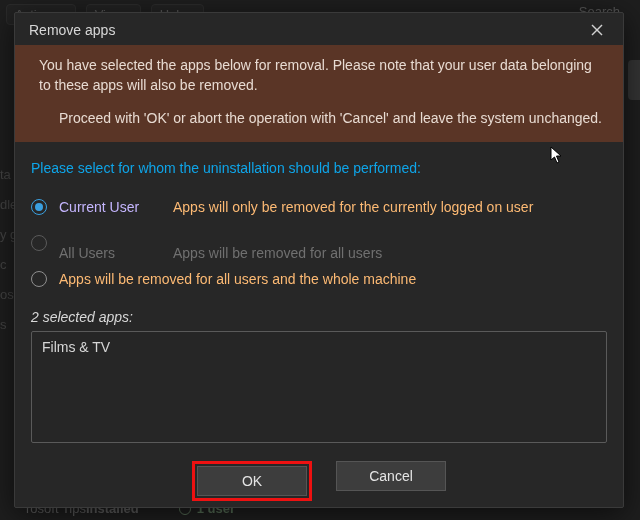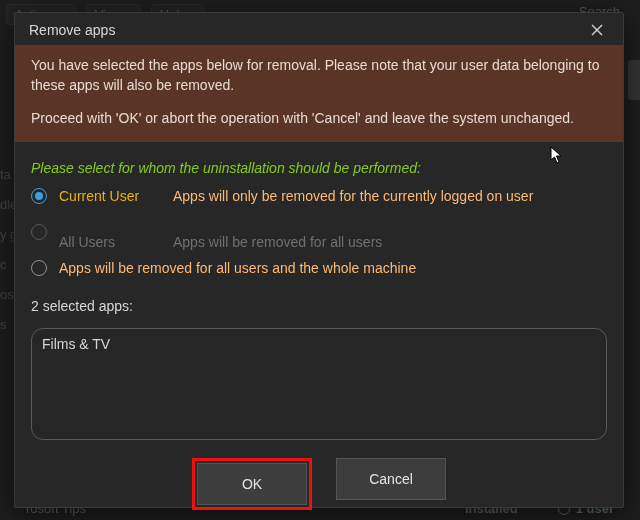--- a/index.html
+++ b/index.html
@@ -6,70 +6,70 @@
   html, body {
     width: 640px; height: 520px; overflow: hidden;
     font-family: "Segoe UI", Arial, sans-serif;
     background: #1e1e1e; color: #cfcfcf; font-size: 14px;
     position: relative;
   }
   
   .bg-menu { position: absolute; top: 0; left: 0; display: flex; gap: 10px; padding: 4px 6px; opacity: .35; }
   .bg-menu .item { background:#2b2b2b; border:1px solid #444; border-radius:4px; padding:2px 8px; font-size:13px; color:#bbb; display:flex; align-items:center; gap:4px;}
   .bg-search { position:absolute; top:4px; right:20px; opacity:.35; color:#bbb; font-size:13px;}
-  .bg-row { position:absolute; left:0; right:0; display:flex; justify-content:space-between; padding:0 26px; color:#9c9c9c; font-size:13px; opacity:.5;}
+  .bg-row { position:absolute; left:0; right:0; display:flex; justify-content:flex-start; padding:0 26px; color:#9c9c9c; font-size:13px; opacity:.5;}
   .bg-row .install { color:#9c9c9c; }
   .bg-row .user { color:#8fbf8f; display:flex; align-items:center; gap:6px;}
   .bg-row .user::before { content:""; width:10px; height:10px; border:1.5px solid #8fbf8f; border-radius:50%; display:inline-block;}
   .bg-left { position:absolute; left:0; top:160px; color:#888; opacity:.35; font-size:13px; line-height:30px; }
   .bg-tab { position:absolute; top:60px; right:0; width:12px; height:40px; background:#555; opacity:.4; border-radius:4px 0 0 4px;}
   .chev { font-size:10px; }
 
   
   .dialog {
     position: absolute; left: 14px; top: 12px; width: 610px; height: 496px;
     background: #272727; border: 1px solid #3a3a3a; border-radius: 2px;
     box-shadow: 0 6px 30px rgba(0,0,0,.6);
     display: flex; flex-direction: column; justify-content: space-between;
   }
   .titlebar { display:flex; justify-content:space-between; align-items:center; padding:6px 12px 4px 14px; }
   .titlebar .title { color:#d7d7d7; font-size:14px; }
   .titlebar .close { width:28px; height:22px; display:flex; align-items:center; justify-content:center; color:#d0d0d0; cursor:pointer;}
   .titlebar .close svg { width:12px; height:12px; stroke:#d0d0d0; stroke-width:1.4; }
 
   .warning {
-    background:#5a3526; color:#e8dbd2; padding:10px 16px 14px 16px; font-size:14px; line-height:1.45;
+    background:#5a3526; color:#e8dbd2; padding:10px 16px 14px 24px; font-size:14px; line-height:1.45;
   }
-  .warning p + p { margin-top:12px; }
+  .warning p + p { margin-top:12px;margin-left:20px; }
 
   .body { padding: 18px 16px 0 16px; flex:1; display:flex; flex-direction:column; }
-  .prompt { color:#84cc16; margin-bottom:12px;font-style:italic; }
+  .prompt { color:#0ea5e9; margin-bottom:23px; }
 
   .options { display:flex; flex-direction:column; gap:10px; margin-bottom:22px; }
   .opt { display:flex; align-items:center; gap:12px; font-size:14px; }
   .radio {
     width:16px; height:16px; border-radius:50%; border:1.5px solid #8f8f8f; display:inline-flex; align-items:center; justify-content:center; flex:0 0 16px;
   }
   .radio.selected { border-color:#3aa0e0; }
   .radio.selected::after { content:""; width:8px; height:8px; border-radius:50%; background:#3aa0e0; }
-  .opt .label { width:102px; color:#eab308; }
+  .opt .label { width:102px; color:#c4b5fd; }
   .opt .desc  { color:#fdba74; }
   .opt.disabled .label, .opt.disabled .desc { color:#707070;margin-top:20px; }
   .opt.disabled .radio { border-color:#5a5a5a; }
 
-  .count { color:#d8d8d8; margin-bottom:14px; }
+  .count { color:#d8d8d8; margin-bottom:6px;font-style:italic; }
   .listbox {
-    border:1px solid #5a5a5a; border-radius:12px; height:112px; padding:6px 10px;
+    border:1px solid #5a5a5a; border-radius:2px; height:112px; padding:6px 10px;
     color:#d6d6d6; font-size:14px; overflow:auto; background:#262626;
   }
   .listbox .row { line-height:1.35; }
 
   .actions { display:flex; justify-content:center; gap:24px; padding:18px 0 18px 0; }
   .btn {
-    width:110px; height:42px; background:#3d3d3d; border:1px solid #555; color:#e4e4e4;
+    width:110px; height:30px; background:#3d3d3d; border:1px solid #555; color:#e4e4e4;
     display:flex; align-items:center; justify-content:center; font-size:14px; cursor:pointer;
   }
   .ok-wrap { border:3px solid #e11; padding:2px; }
 
   .cursor { position:absolute; left:550px; top:146px; pointer-events:none; }
   .cursor svg { width:14px; height:18px; }
 </style>
 </head>
 <body>
 

